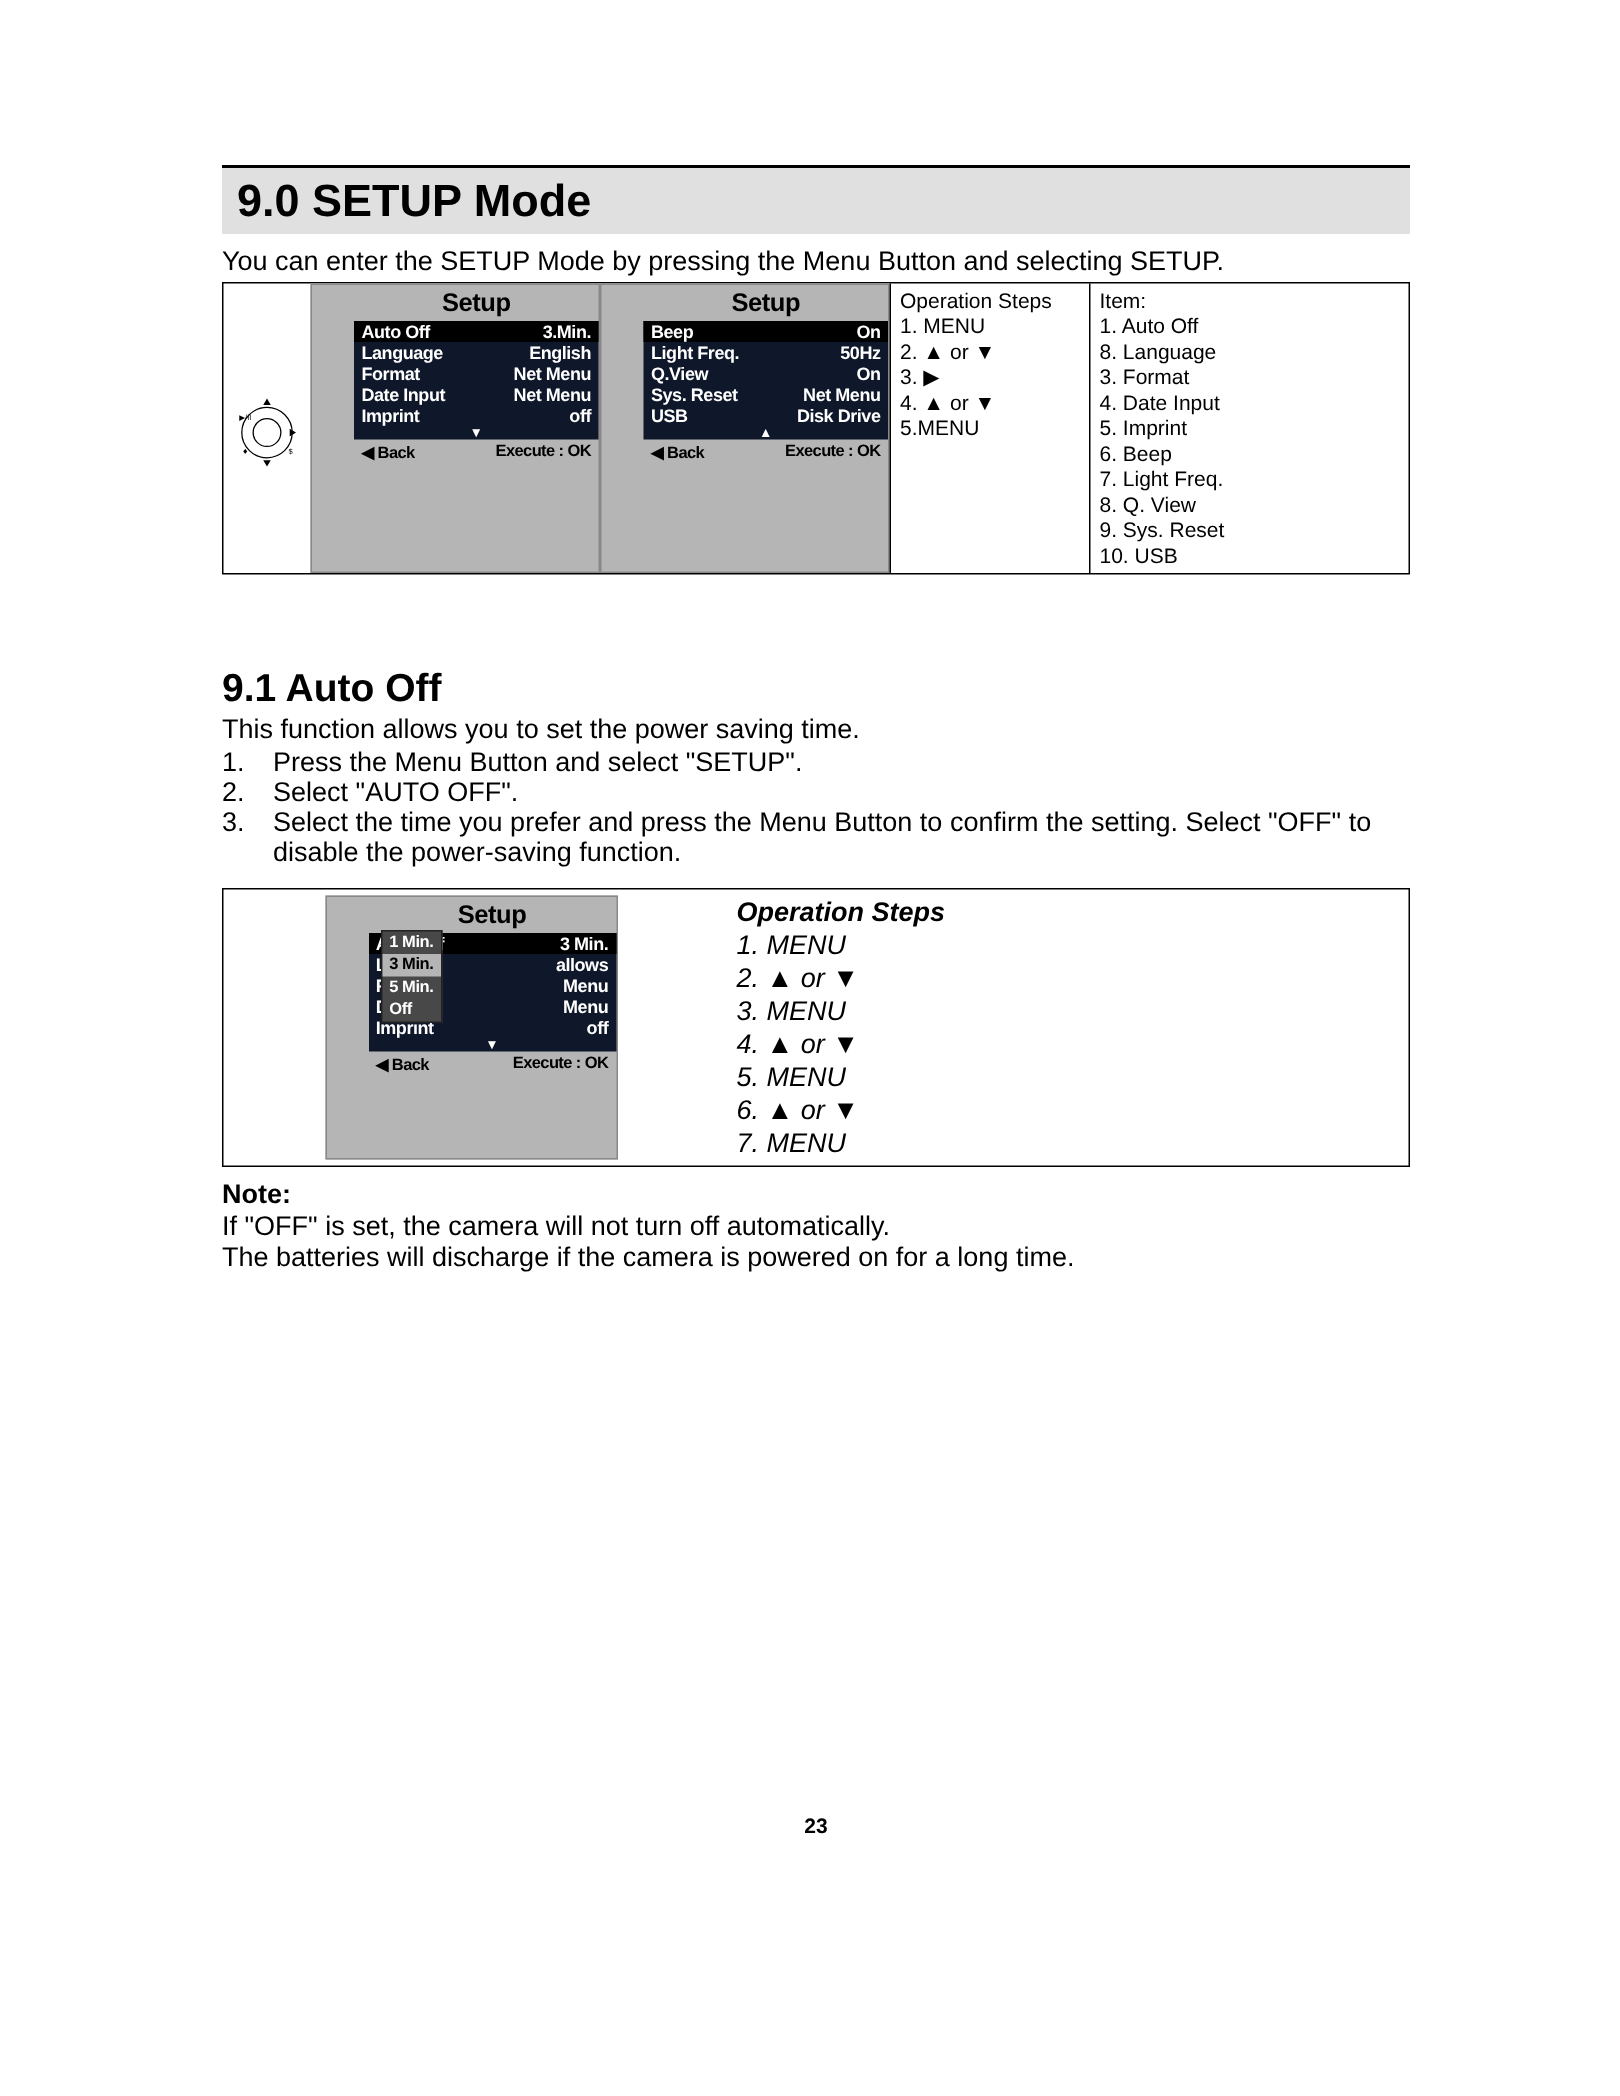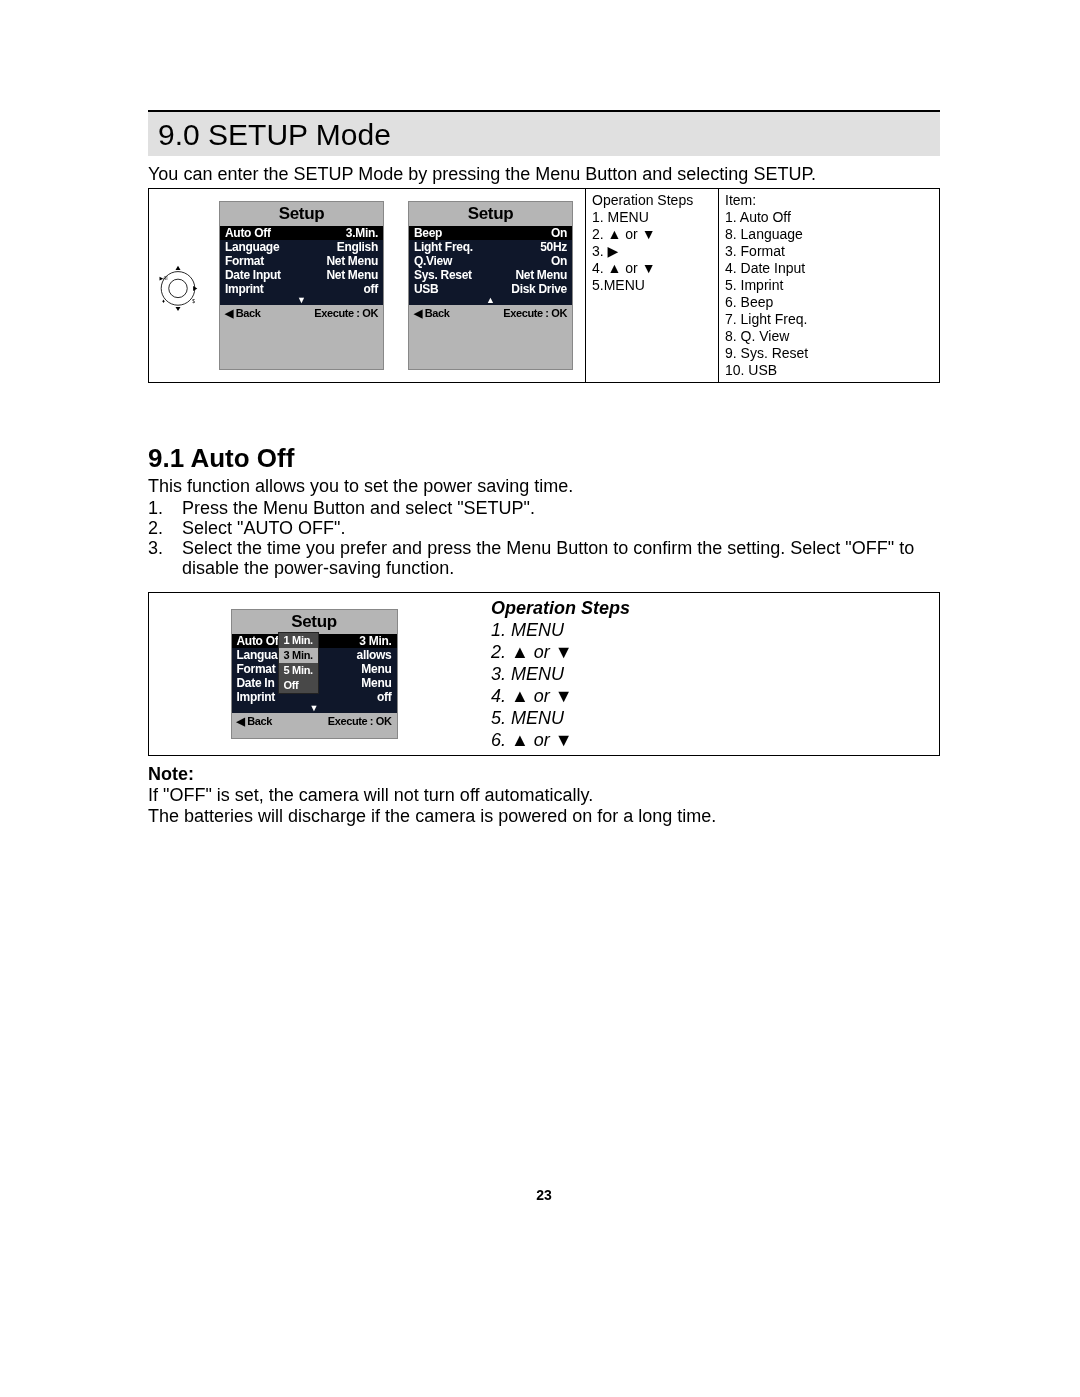--- a/index.html
+++ b/index.html
@@ -13,40 +13,41 @@
     padding: 110px 140px 60px 148px;
   }
   .section-header {
     background: #e0e0e0;
     border-top: 2px solid #000;
     padding: 6px 10px 4px;
     margin-bottom: 8px;
   }
   .section-header h1 {
     font-size: 30px;
-    font-weight: normal;
+    font-weight: bold;
     margin: 0;
   }
   .intro {
     font-size: 18px;
     margin: 0 0 3px 0;
   }
   .row1 {
     display: flex;
     border: 1px solid #000;
     align-items: stretch;
   }
   .setup-box {
     width: 163px;
     background: #b5b5b5;
     border: 1px solid #888;
-    margin: 12px;
+    margin: 0;
     font-size: 12px;
     display: flex;
     flex-direction: column;
+    padding-left: 28px;
   }
   .setup-title {
     text-align: center;
     font-weight: bold;
     color: #000;
     font-size: 17px;
     padding: 2px 0;
     letter-spacing: -0.3px;
   }
   .menu-body {
@@ -117,21 +118,21 @@
     font-style: italic;
     line-height: 22px;
   }
   .row2-right .hdr { font-weight: bold; }
   .popup {
     position: relative;
   }
   .popup-menu {
     position: absolute;
     top: 22px;
-    left: 46px;
+    left: 36px;
     background: #484848;
     border: 1px solid #222;
     font-size: 11px;
     color: #fff;
     font-weight: bold;
   }
   .popup-menu div {
     padding: 0px 5px;
     line-height: 15px;
     letter-spacing: -0.3px;
@@ -311,20 +312,21 @@
       </div>
     </div>
     <div class="row2-right">
       <div class="hdr">Operation Steps</div>
       <div>1. MENU</div>
       <div>2. ▲ or ▼</div>
       <div>3. MENU</div>
       <div>4. ▲ or ▼</div>
       <div>5. MENU</div>
       <div>6. ▲ or ▼</div>
+      <div>7. MENU</div>
     </div>
   </div>
 
   <div class="note">Note:</div>
   <div class="note-text">If "OFF" is set, the camera will not turn off automatically.</div>
   <div class="note-text">The batteries will discharge if the camera is powered on for a long time.</div>
 
   <div class="page-num">23</div>
 </div>
 

